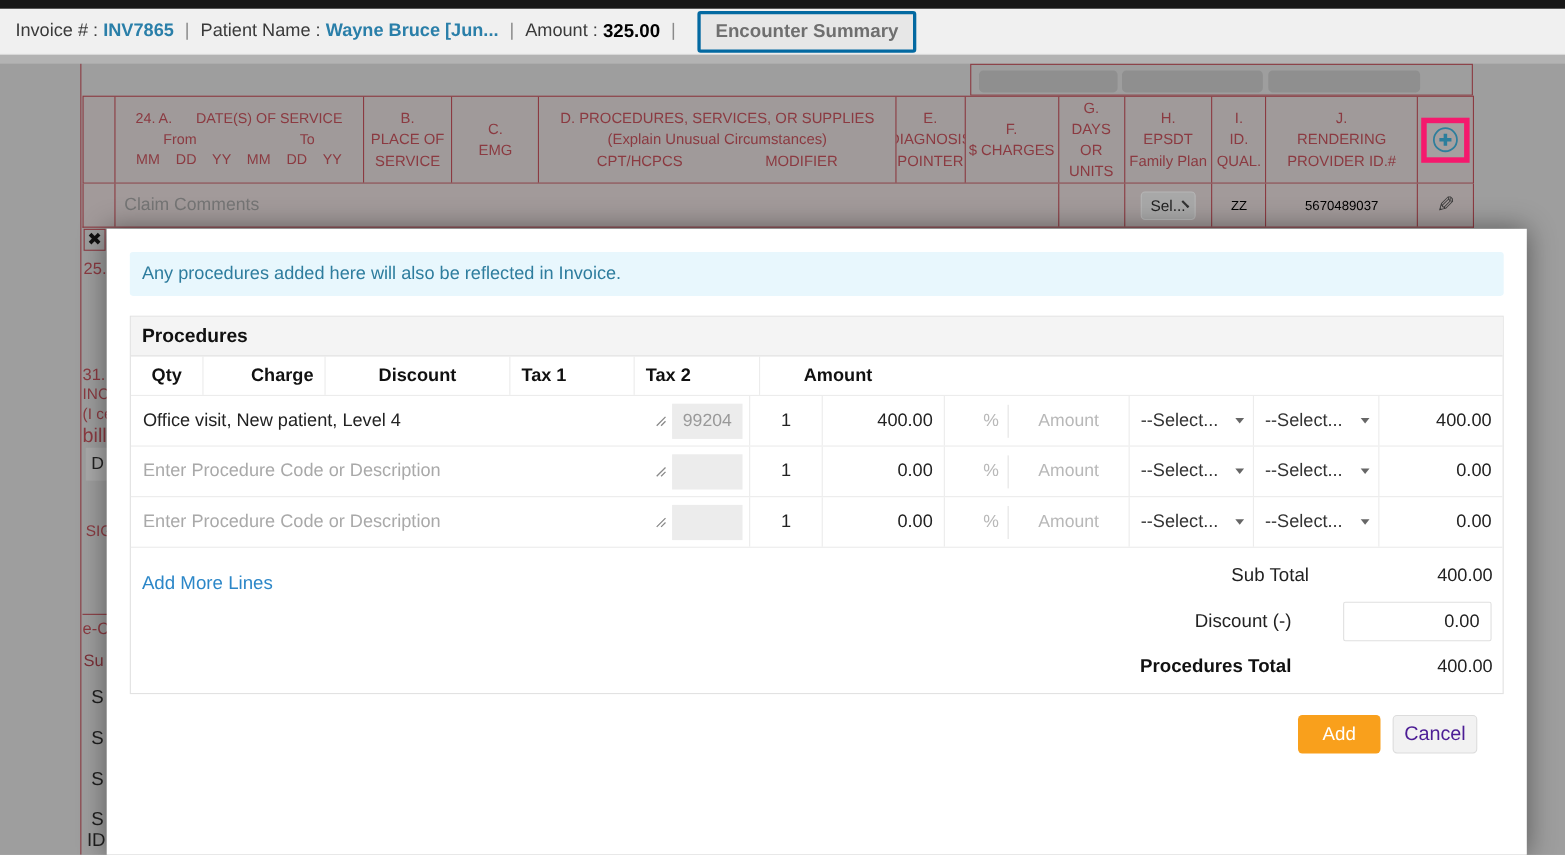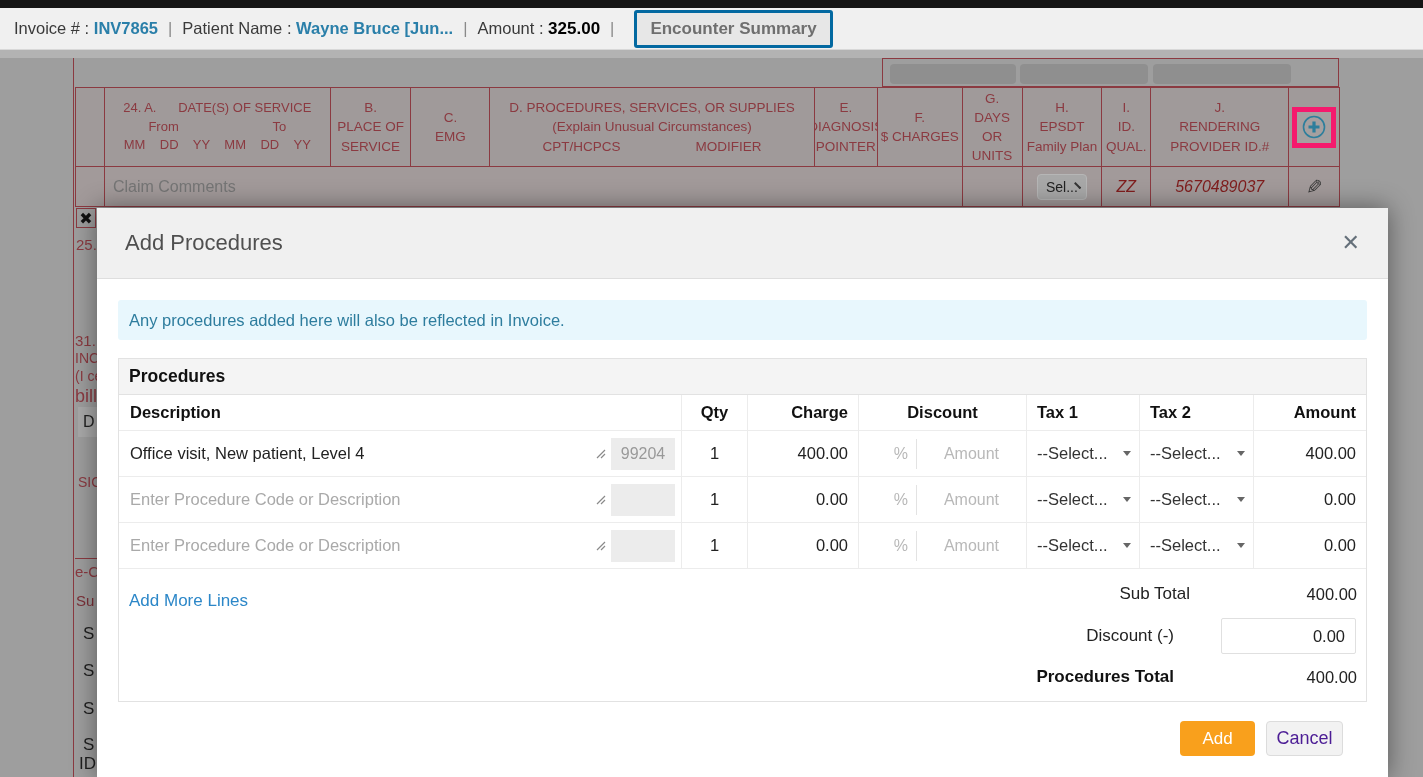--- a/index.html
+++ b/index.html
@@ -35,21 +35,21 @@
                border-left:1px solid #8b3a41; border-right:1px solid #8b3a41;
                border-bottom:1px solid #8b3a41; display:flex; background:#a29a9a; }
   .cr-cell { border-right:1px solid #8b3a41; height:100%; display:flex; align-items:center; overflow:hidden; }
   .cr-cell:last-child { border-right:none; }
   .cc-placeholder { color:#757575; font-size:16px; padding-left:8px; }
   .sel-dd { margin:0 auto; width:50px; height:26px; background:#a8a8a8; border:1px solid #b6b6b6;
             border-radius:4px; display:flex; align-items:center; justify-content:space-between;
             padding:0 8px; color:#222; font-size:14px; }
   .chev { width:8px; height:8px; border-left:2px solid #333; border-bottom:2px solid #333;
           transform:rotate(-45deg) translateY(-2px); }
-  .dark-val { color:#7f1d1d; font-size:16px; margin:0 auto;font-style:italic; }
+  .dark-val { color:#000000; font-size:12px; margin:0 auto; }
   .pencil { margin:0 auto; color:#3a3a3a; font-size:20px; transform:scaleX(-1); display:inline-block; }
   .plus-wrap { margin:0 auto; width:44px; height:41px; border:5px solid #f5196d;
                display:flex; align-items:center; justify-content:center; background:#a5a0a0; }
 
   .frag-red { position:absolute; color:#8b3a41; }
   .frag-dark { position:absolute; color:#1f1f1f; }
   .xbox { position:absolute; left:76px; top:150px; width:20px; height:20px; border:1px solid #8b3a41;
           color:#111; font-size:16px; font-weight:bold; display:flex; align-items:center;
           justify-content:center; background:#9e9e9e; }
   .dbox { position:absolute; left:78px; top:349px; width:20px; height:30px; background:#a9a9a9;
@@ -225,32 +225,27 @@
     <span class="frag-red" style="left:75px;top:505px;font-size:15px;">e-C</span>
     <span class="frag-red" style="left:76px;top:534px;font-size:15px;color:#7c3038;">Su</span>
     <span class="frag-dark" style="left:83px;top:566px;font-size:17px;">S</span>
     <span class="frag-dark" style="left:83px;top:603px;font-size:17px;">S</span>
     <span class="frag-dark" style="left:83px;top:641px;font-size:17px;">S</span>
     <span class="frag-dark" style="left:83px;top:677px;font-size:17px;">S</span>
     <span class="frag-dark" style="left:79px;top:696px;font-size:17px;">ID</span>
   </div>
 
   <div class="modal">
-    <div class="m-head">
-      <span class="m-title">Add Procedures</span>
-      <span class="m-close">✕</span>
-    </div>
     <div class="m-body">
       <div class="banner">Any procedures added here will also be reflected in Invoice.</div>
 
       <div class="panel">
         <div class="panel-title">Procedures</div>
 
         <div class="trow hrow">
-          <div class="cell c-desc hcell">Description</div>
           <div class="cell c-qty hcell">Qty</div>
           <div class="cell c-chg hcell">Charge</div>
           <div class="cell c-dis hcell dis-center">Discount</div>
           <div class="cell c-tax1 hcell tax-h">Tax 1</div>
           <div class="cell c-tax2 hcell tax-h">Tax 2</div>
           <div class="cell c-amt hcell">Amount</div>
         </div>
 
         <div class="trow drow">
           <div class="cell c-desc">

